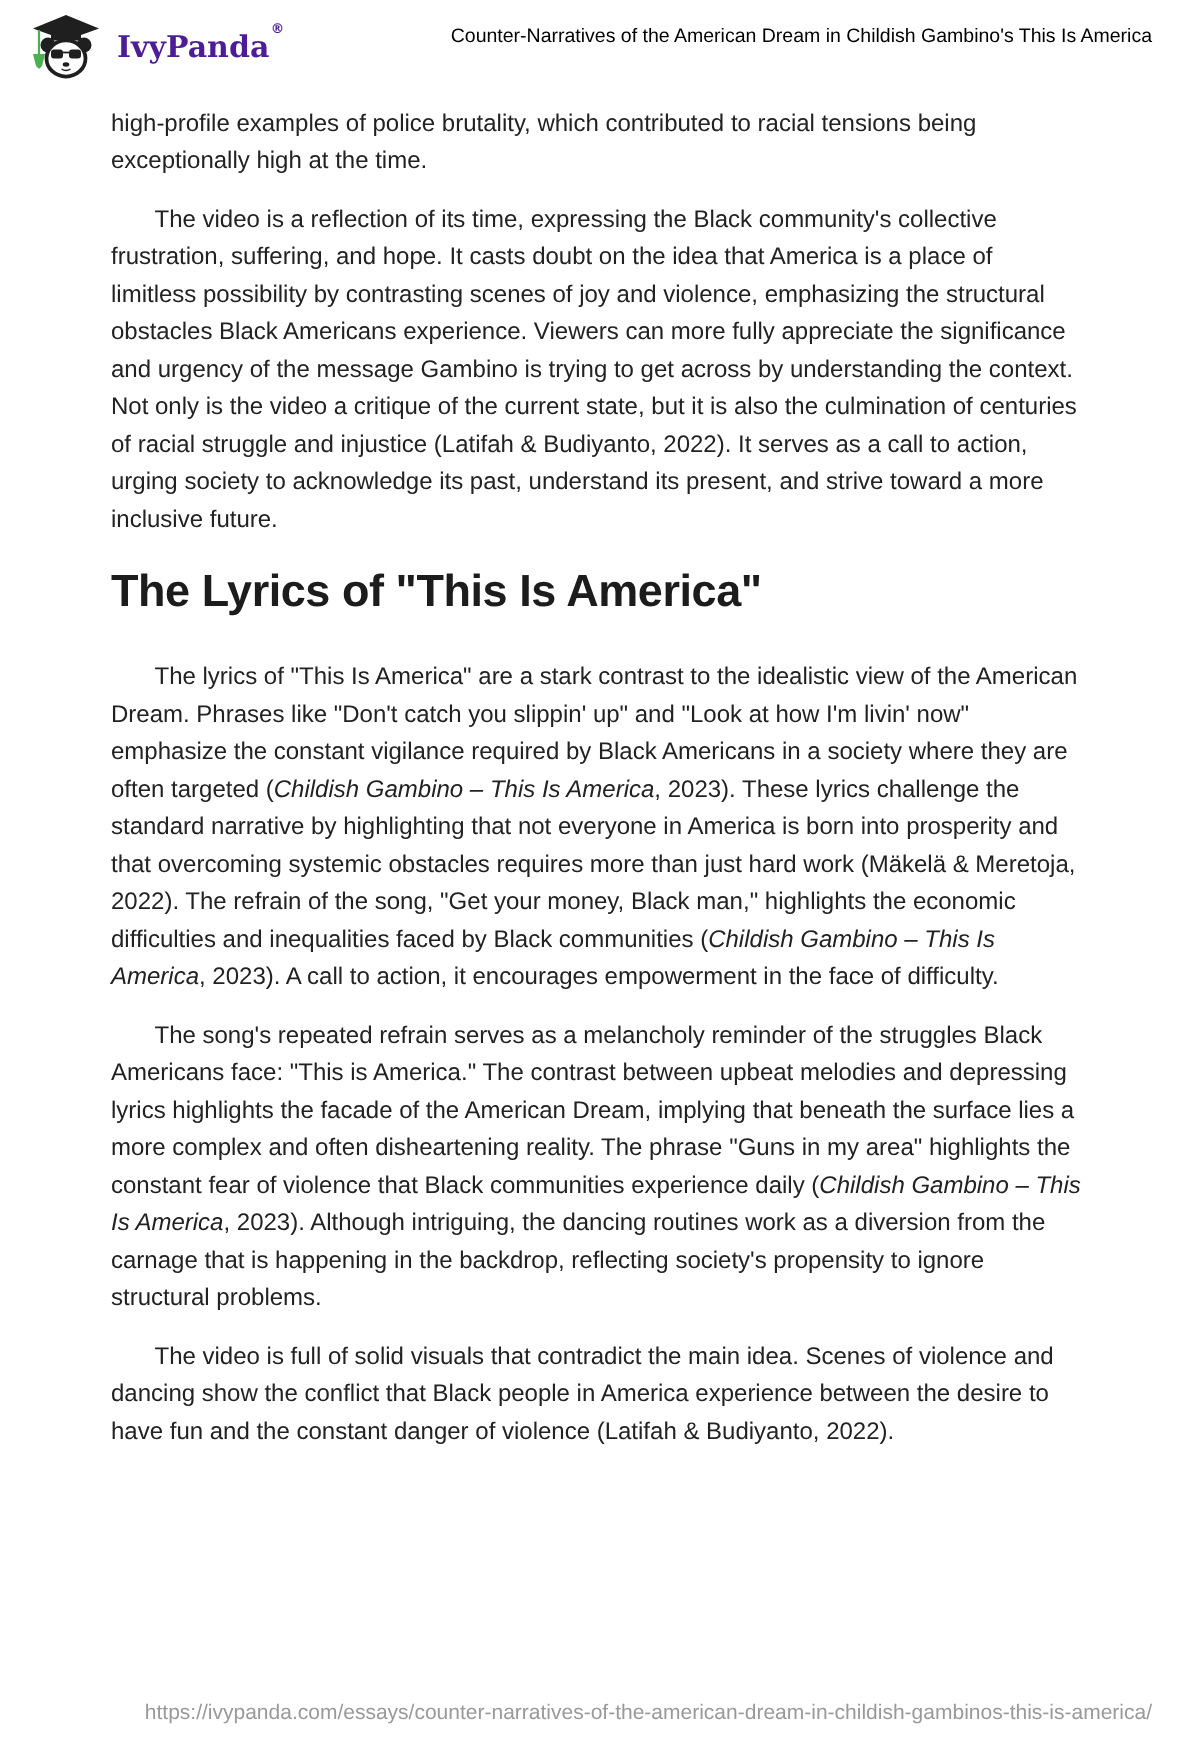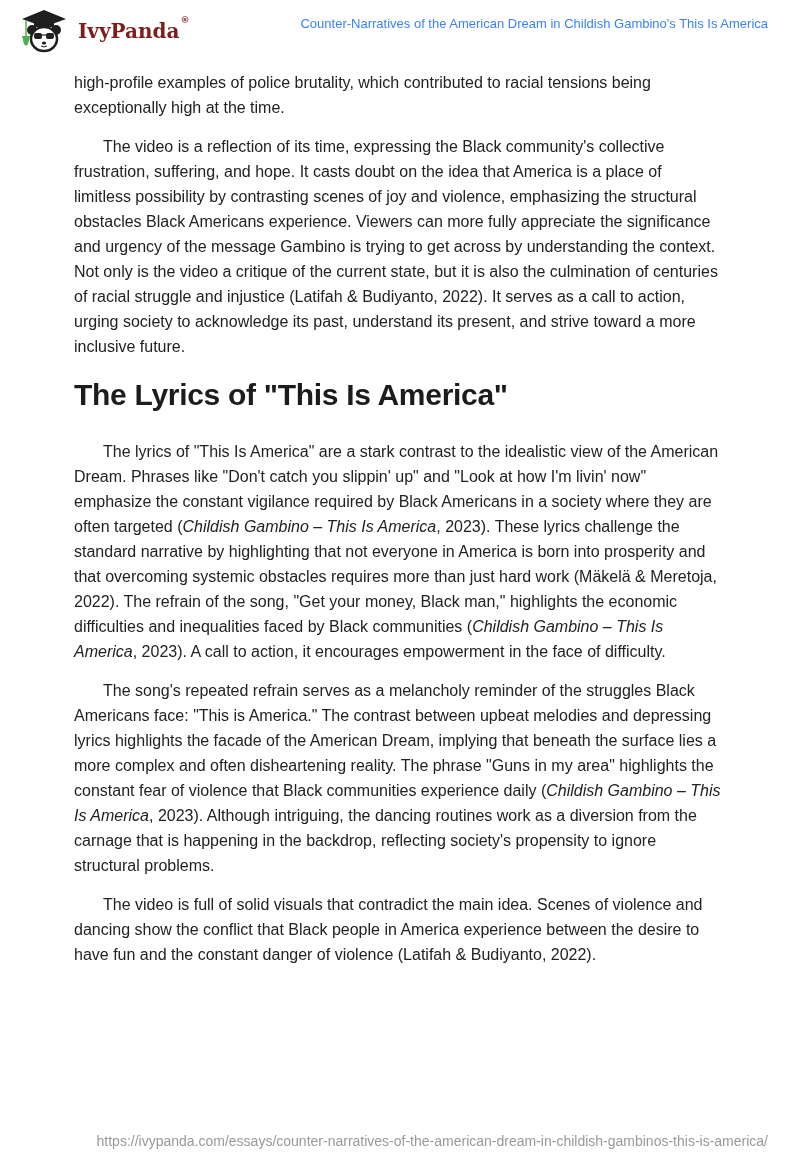--- a/index.html
+++ b/index.html
@@ -30,40 +30,40 @@
     }
     .logo-mark {
       width: 52px;
       height: 46px;
       position: relative;
     }
     .logo-text {
       font-family: "DejaVu Serif", serif;
       font-weight: bold;
       font-size: 20px;
-      color: #7f1d1d;
+      color: #4c1d95;
       margin-left: 8px;
       margin-top: 0;
       letter-spacing: 0px;
     }
     .logo-reg {
       font-family: "DejaVu Sans", sans-serif;
       font-size: 9px;
       vertical-align: top;
       position: relative;
       top: -4px;
       margin-left: 1px;
       font-weight: bold;
     }
     .header-title {
       position: absolute;
       right: 32px;
       top: 16px;
       font-size: 13px;
-      color: #3b82f6;
+      color: #000000;
       white-space: nowrap;
     }
     .content {
       position: absolute;
       left: 74px;
       top: 70px;
       width: 652px;
     }
     p {
       margin: 0 4px 14px 0;

